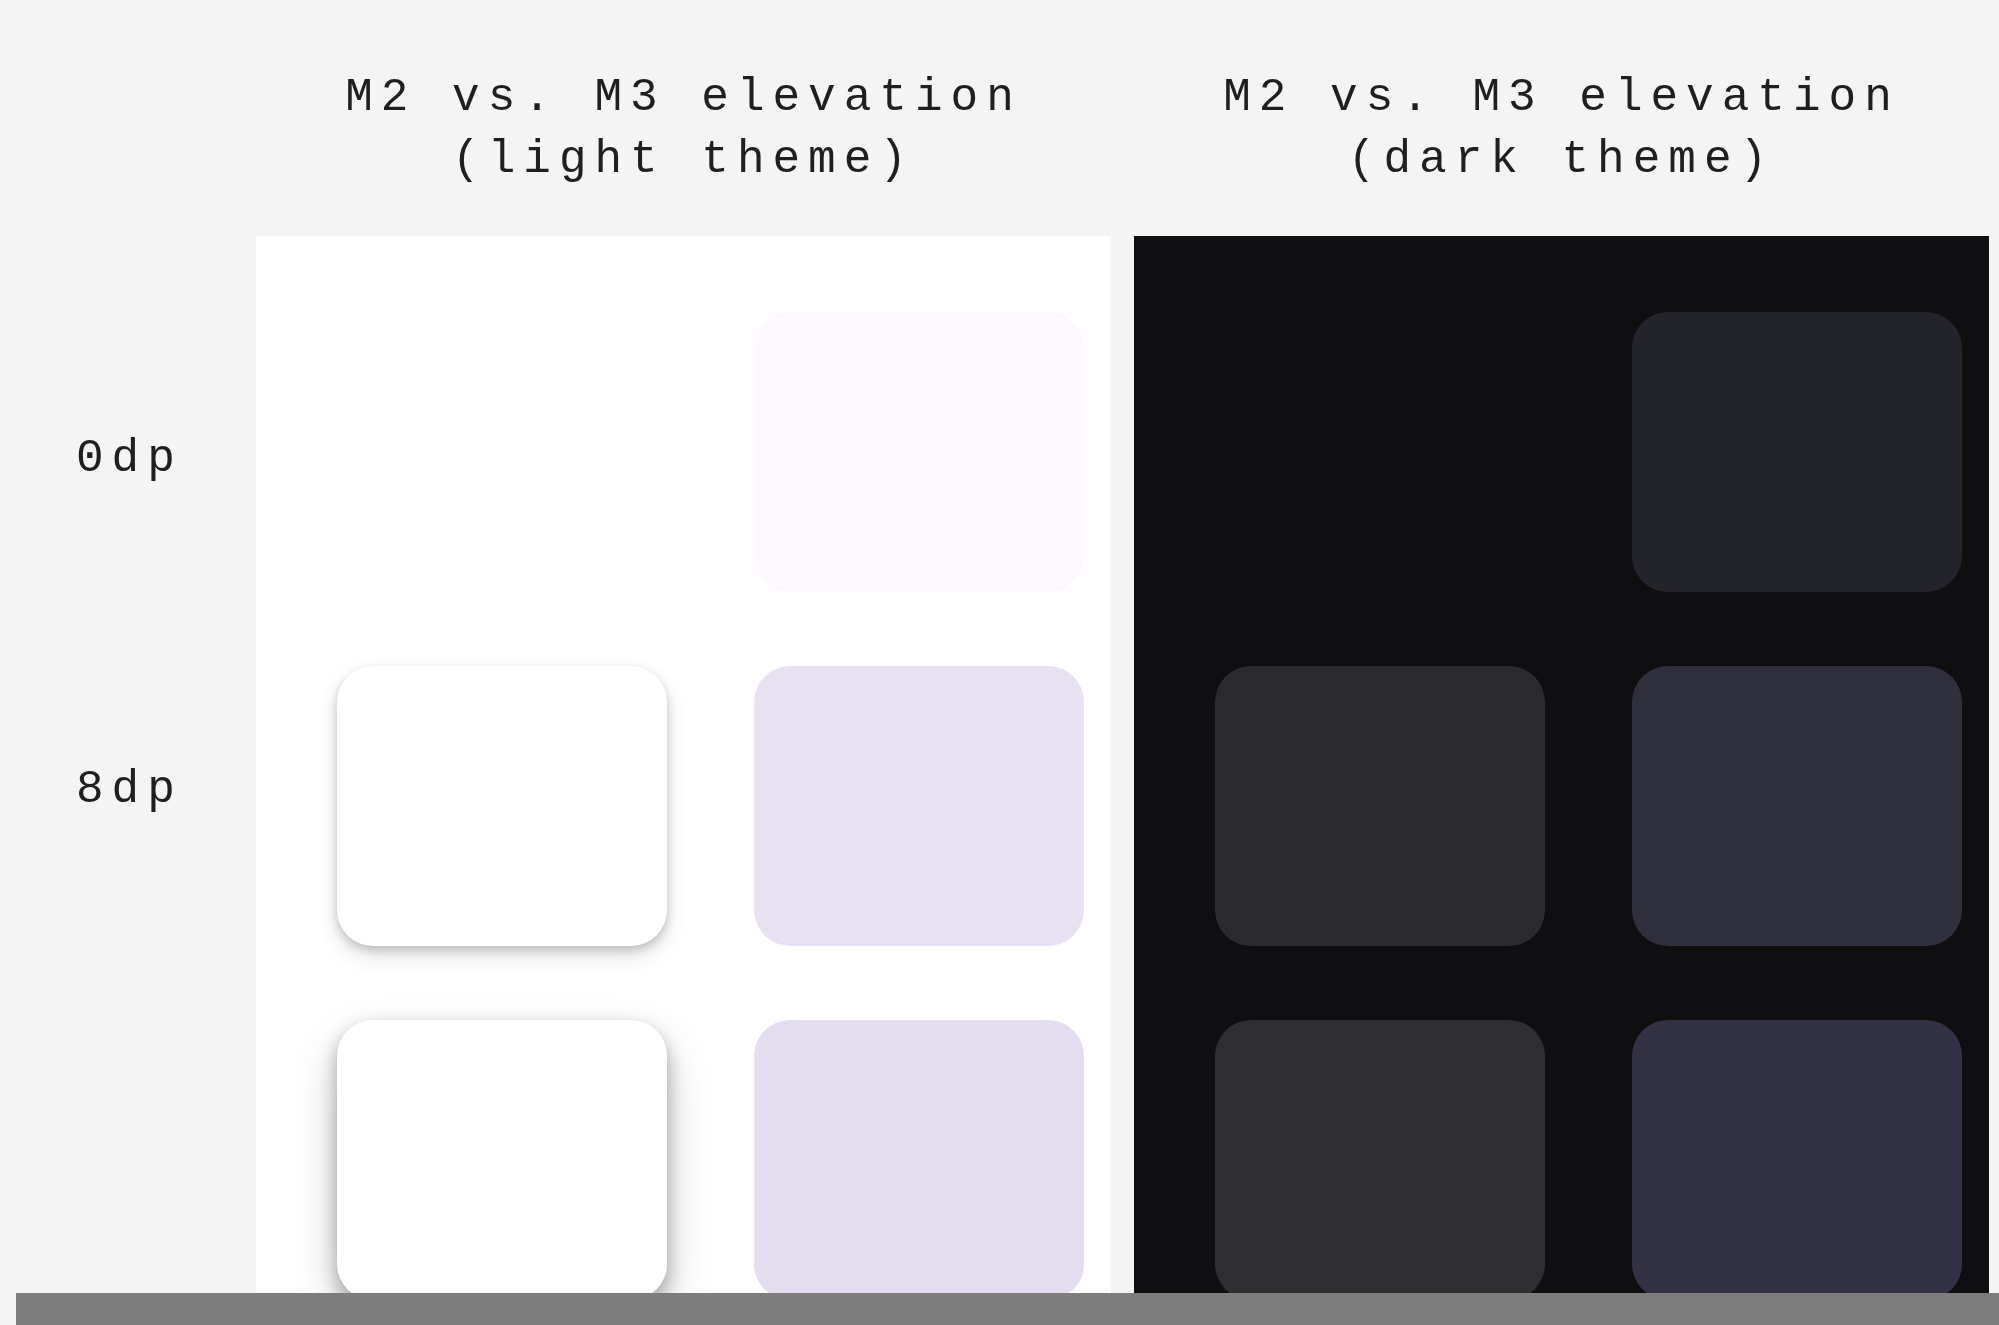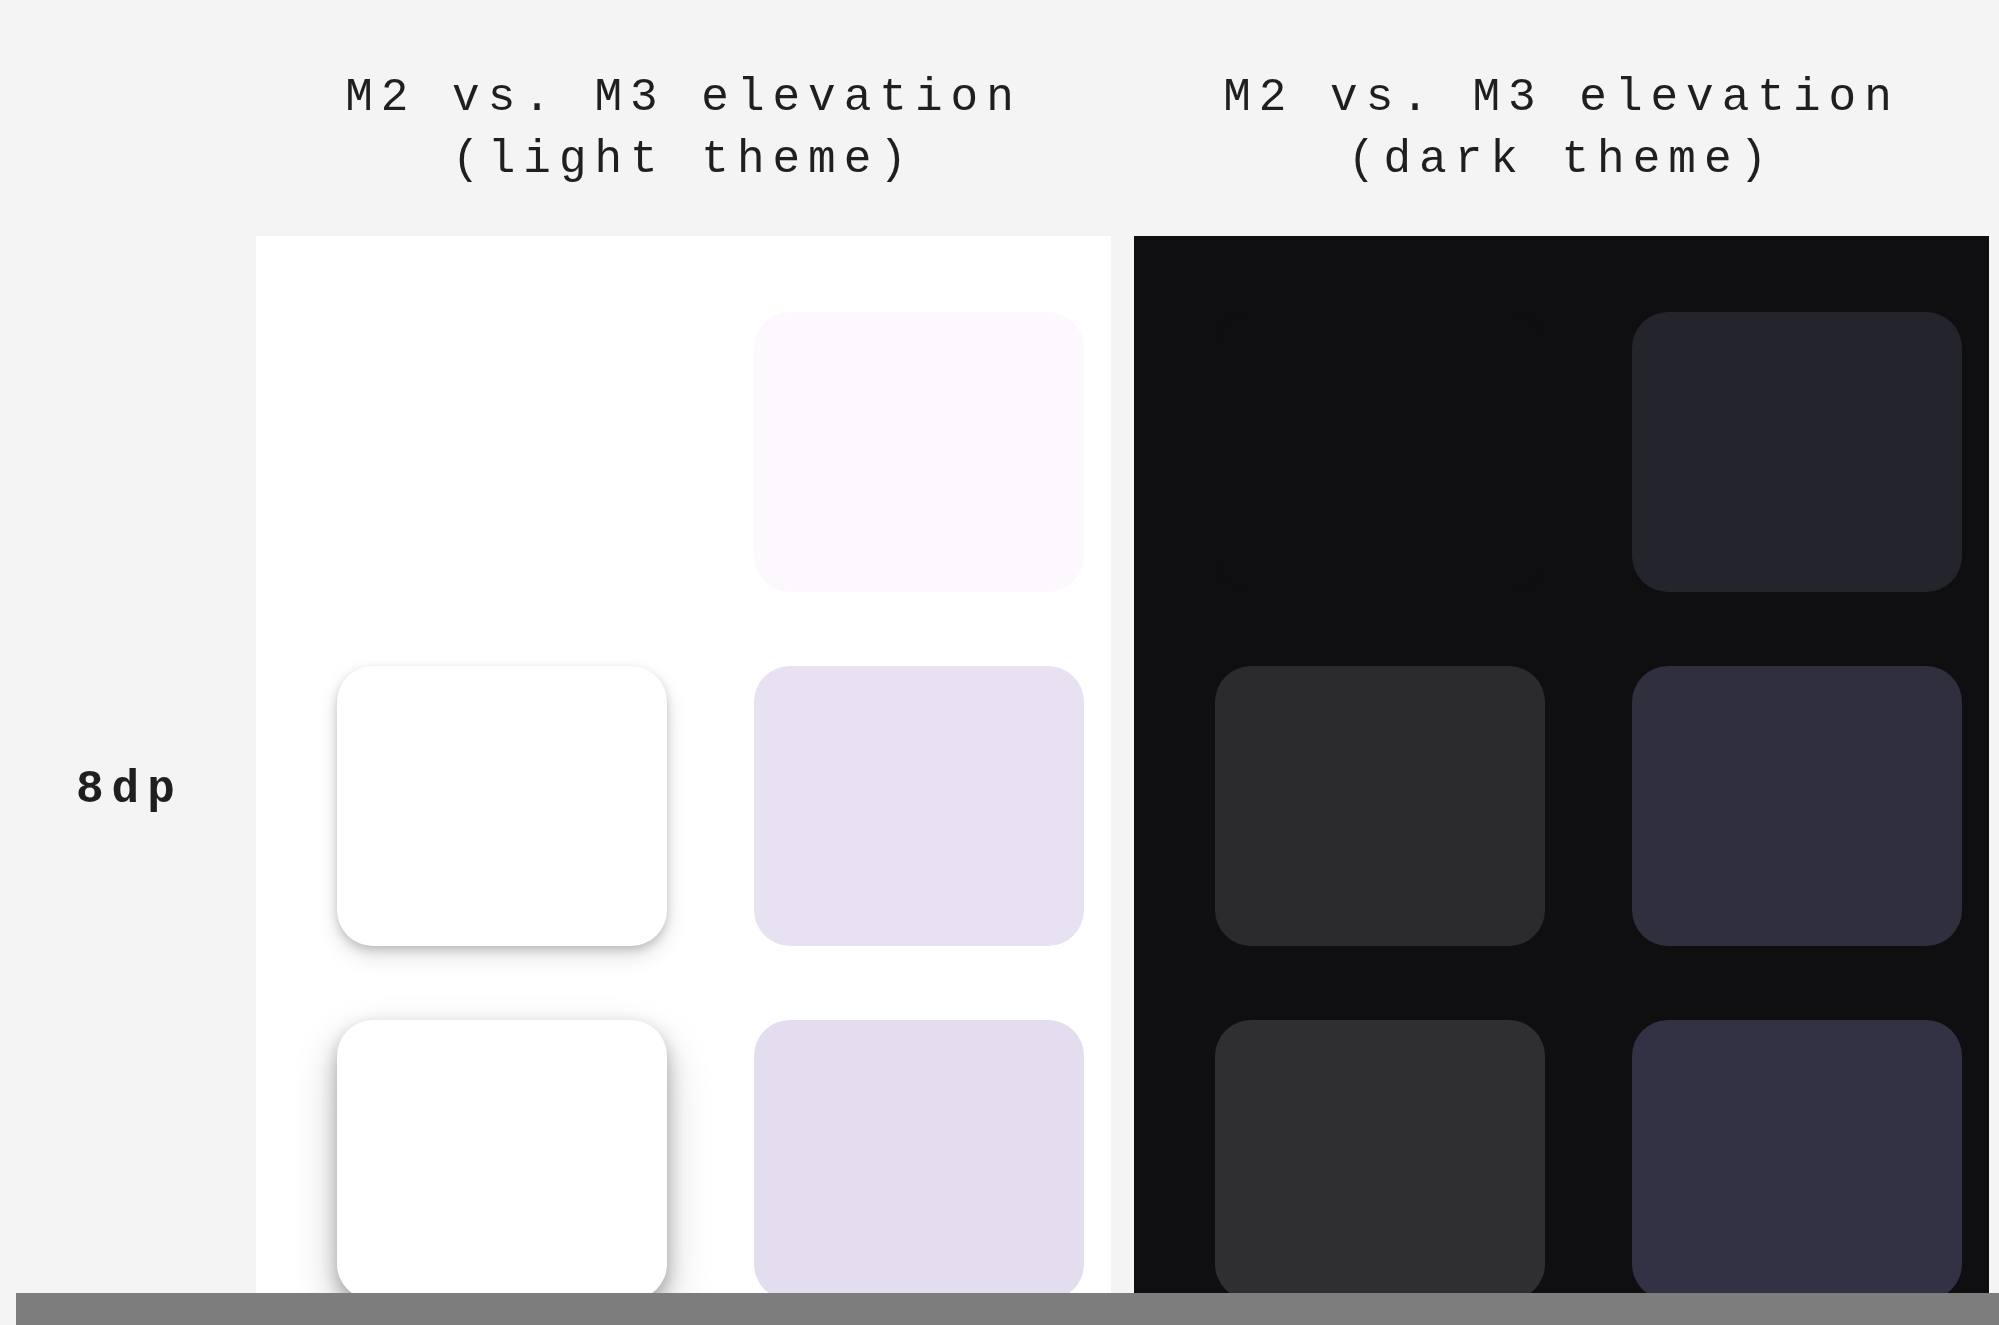--- a/index.html
+++ b/index.html
@@ -77,21 +77,22 @@
 </head>
 <body>
 
 <div class="wrapper">
 
   <div class="heading" style="left:240px; width:855px; top:35px; text-align:center;">M2 vs. M3 elevation
 (light theme)</div>
   <div class="heading" style="left:1118px; width:855px; top:35px; text-align:center;">M2 vs. M3 elevation
 (dark theme)</div>
 
-  <div class="row-label" style="top:774px;font-weight:bold;">8dp</div>
+  <div class="row-label" style="top:443px;">0dp</div>
+  <div class="row-label" style="top:774px;">8dp</div>
 
   <div class="panel light">
     <div class="cell">
         <div class="swatch" style="background: rgb(255, 255, 255);"></div>
       </div>
     <div class="cell">
         <div class="swatch" style="background: rgb(253, 247, 254);"></div>
       </div>
     <div class="cell">
         <div class="swatch" style="background: rgb(255, 255, 255); box-shadow: rgba(0, 0, 0, 0.18) 0px 4px 10px, rgba(0, 0, 0, 0.12) 0px 10px 22px;"></div>

